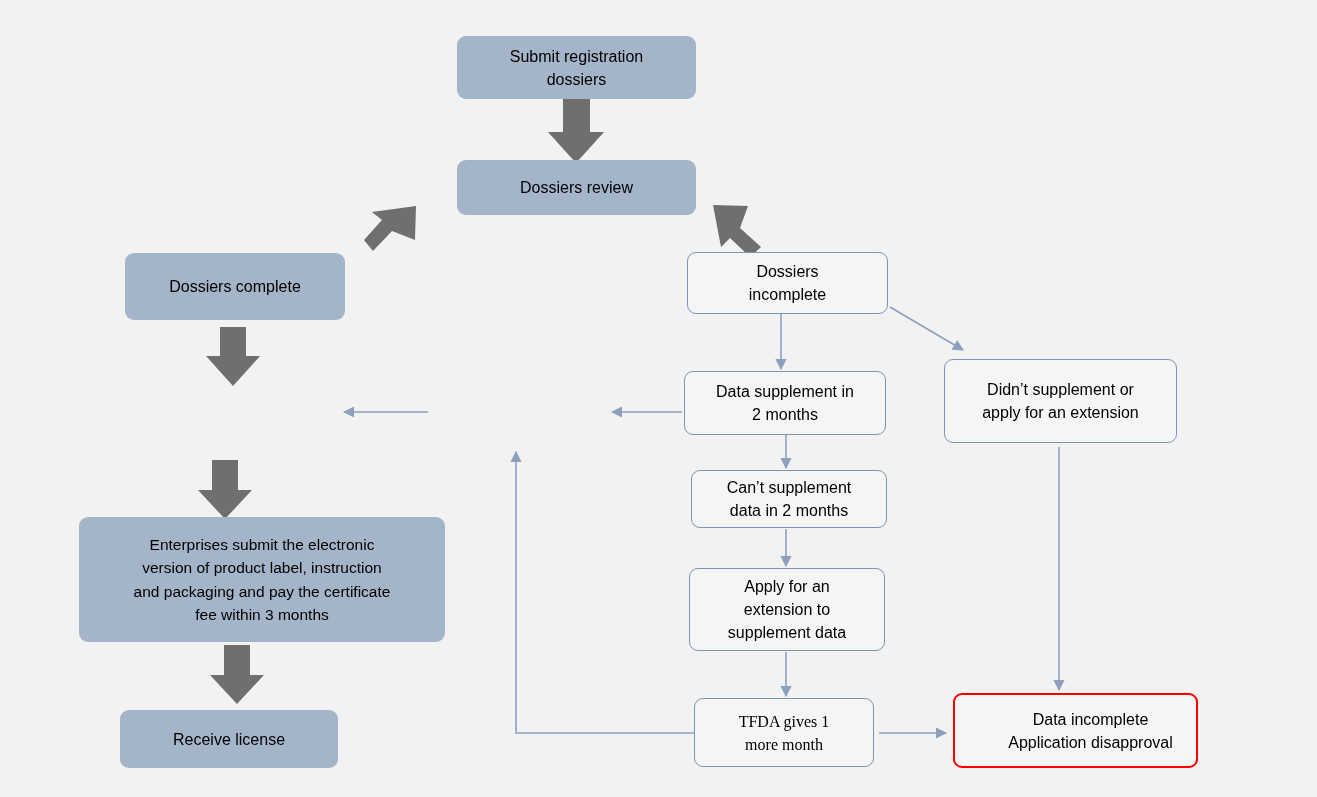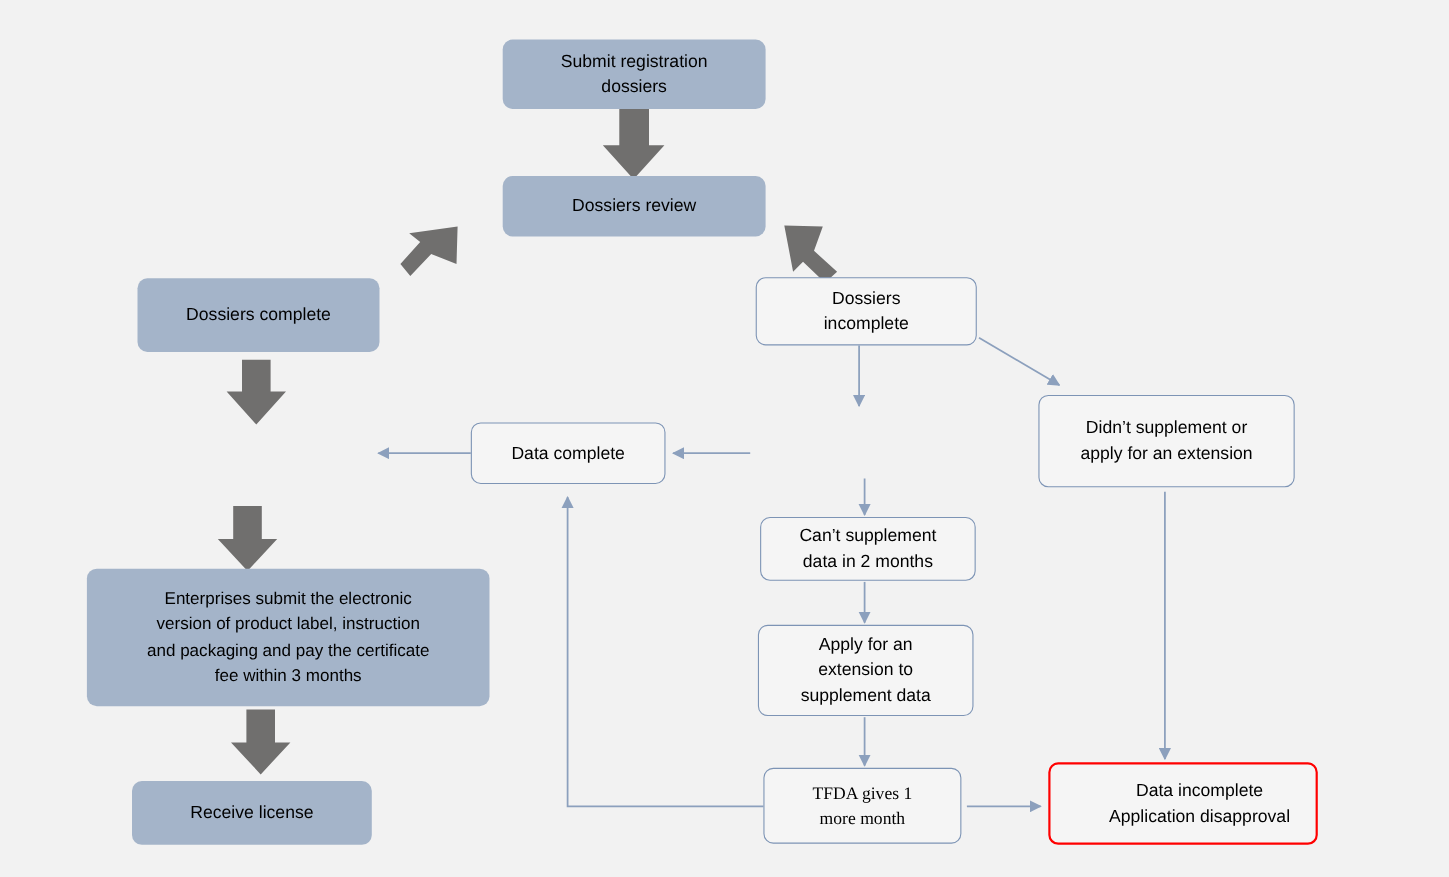--- a/index.html
+++ b/index.html
@@ -129,22 +129,23 @@
 fee within 3 months</div>
 
   <div class="node filled" style="left:120px; top:710px; width:218px; height:58px;">Receive license</div>
 
   <div class="node outlined" style="left:687px; top:252px; width:201px; height:62px;">Dossiers
 incomplete</div>
 
   <div class="node outlined" style="left:944px; top:359px; width:233px; height:84px;">Didn’t supplement or
 apply for an extension</div>
 
+  <div class="node outlined" style="left:684px; top:371px; width:202px; height:64px;">Data supplement in
+2 months</div>
 
-  <div class="node outlined" style="left:428px; top:384px; width:177px; height:56px;">Data complete</div>
 
   <div class="node outlined" style="left:691px; top:470px; width:196px; height:58px;">Can’t supplement
 data in 2 months</div>
 
   <div class="node outlined" style="left:689px; top:568px; width:196px; height:83px;">Apply for an
 extension to
 supplement data</div>
 
   <div class="node outlined" style="left:694px; top:698px; width:180px; height:69px;font-family:Liberation Serif, serif;">TFDA gives 1
 more month</div>

